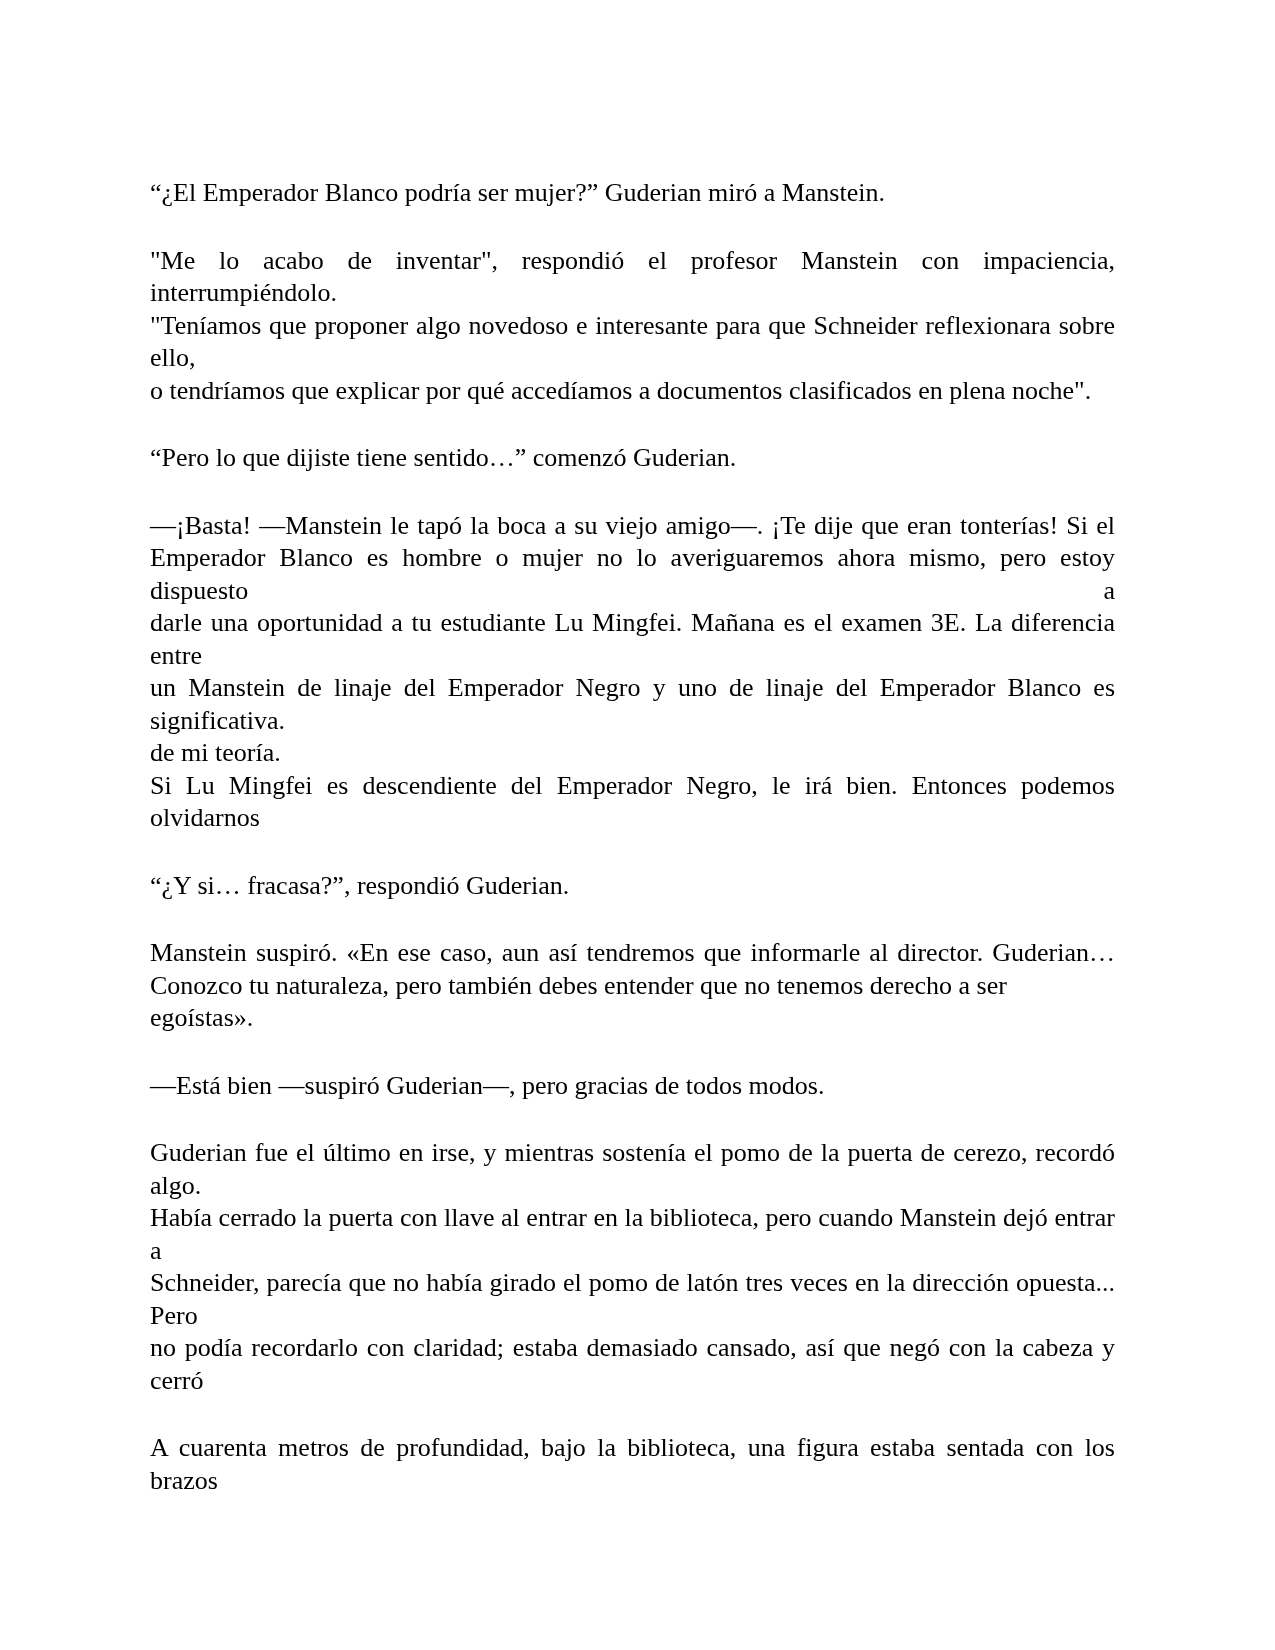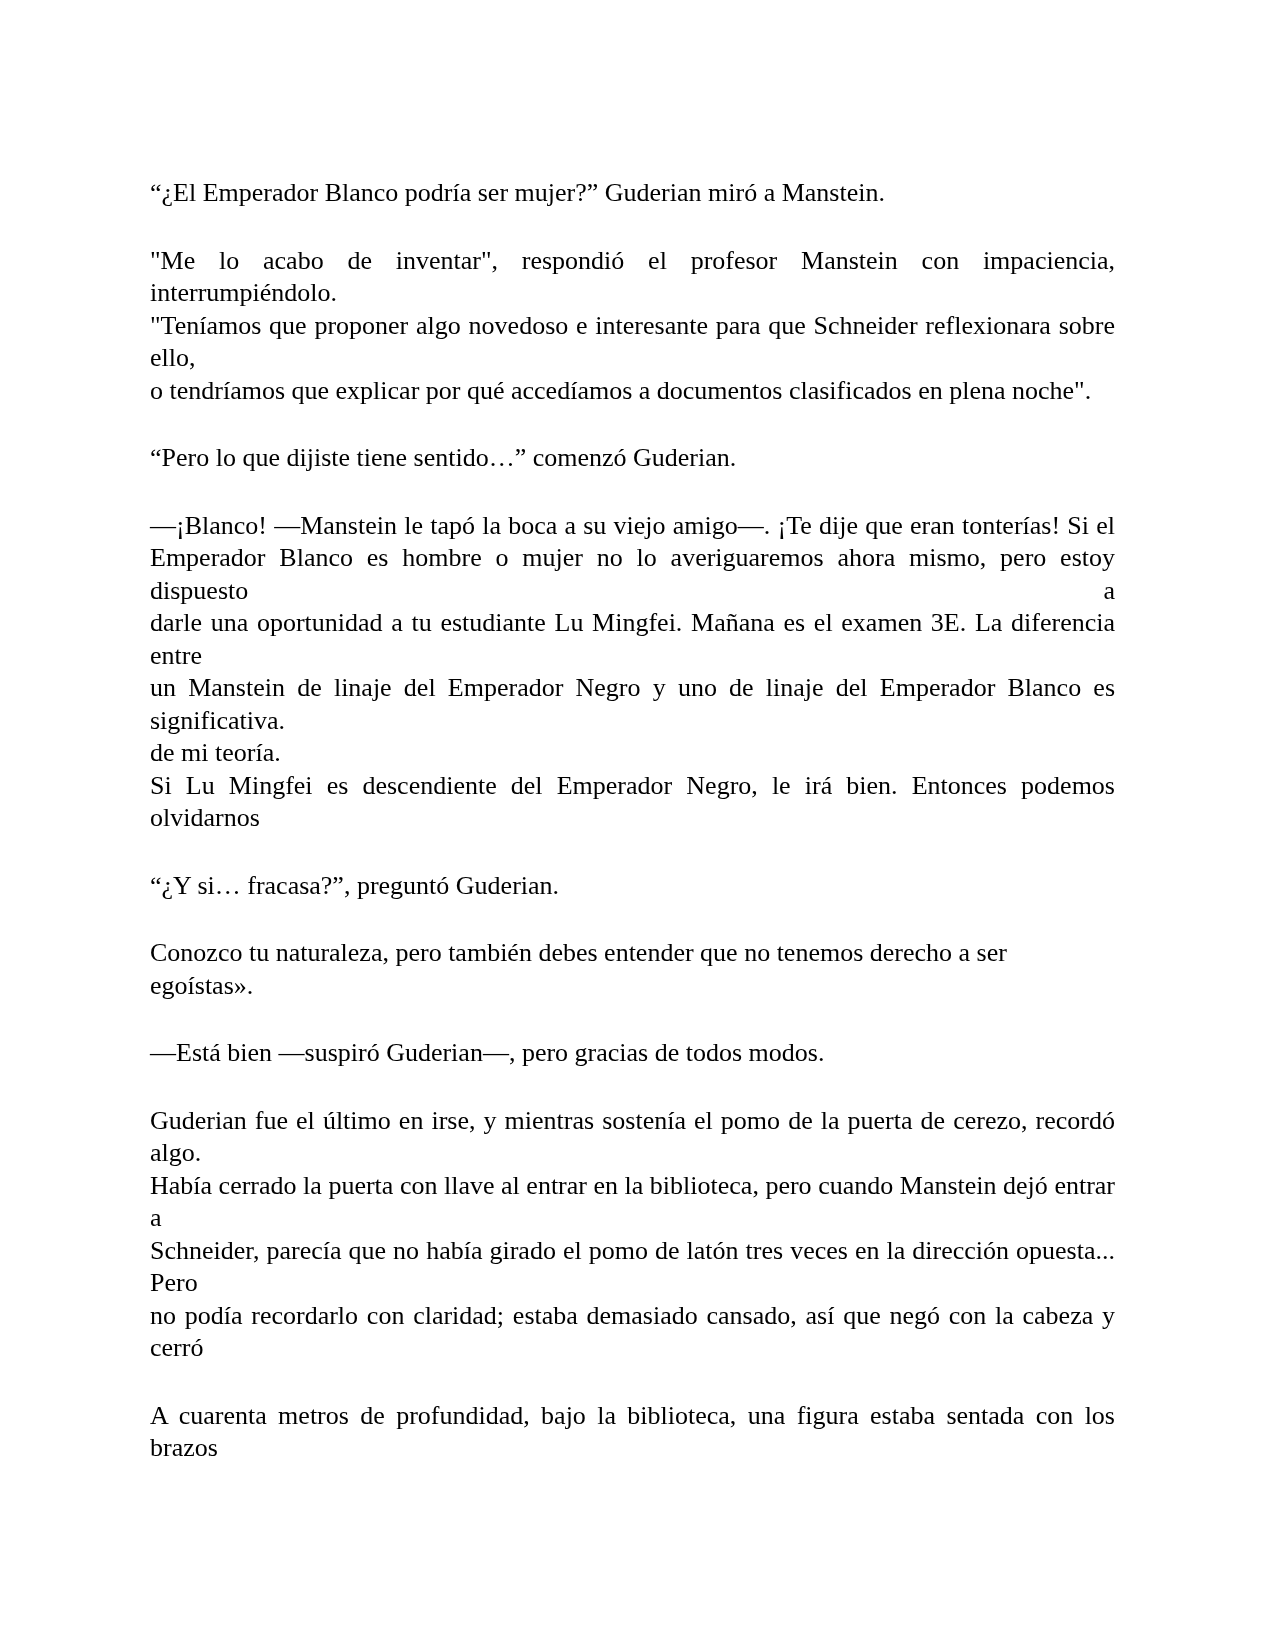--- a/index.html
+++ b/index.html
@@ -43,31 +43,32 @@
       </div>
       <div class="para">
         <div class="line just">"Me lo acabo de inventar", respondió el profesor Manstein con impaciencia, interrumpiéndolo.</div>
         <div class="line just">"Teníamos que proponer algo novedoso e interesante para que Schneider reflexionara sobre ello,</div>
         <div class="line">o tendríamos que explicar por qué accedíamos a documentos clasificados en plena noche".</div>
       </div>
       <div class="para">
         <div class="line">“Pero lo que dijiste tiene sentido…” comenzó Guderian.</div>
       </div>
       <div class="para">
-        <div class="line just">—¡Blanco! —Manstein le tapó la boca a su viejo amigo—. ¡Te dije que eran tonterías! Si el</div>
+        <div class="line just">—¡Basta! —Manstein le tapó la boca a su viejo amigo—. ¡Te dije que eran tonterías! Si el</div>
         <div class="line just">Emperador Blanco es hombre o mujer no lo averiguaremos ahora mismo, pero estoy dispuesto a</div>
         <div class="line just">darle una oportunidad a tu estudiante Lu Mingfei. Mañana es el examen 3E. La diferencia entre</div>
         <div class="line just">un Manstein de linaje del Emperador Negro y uno de linaje del Emperador Blanco es significativa.</div>
         <div class="line">de mi teoría.</div>
         <div class="line just">Si Lu Mingfei es descendiente del Emperador Negro, le irá bien. Entonces podemos olvidarnos</div>
       </div>
       <div class="para">
-        <div class="line">“¿Y si… fracasa?”, preguntó Guderian.</div>
+        <div class="line">“¿Y si… fracasa?”, respondió Guderian.</div>
       </div>
       <div class="para">
+        <div class="line just">Manstein suspiró. «En ese caso, aun así tendremos que informarle al director. Guderian…</div>
         <div class="line">Conozco tu naturaleza, pero también debes entender que no tenemos derecho a ser egoístas».</div>
       </div>
       <div class="para">
         <div class="line">—Está bien —suspiró Guderian—, pero gracias de todos modos.</div>
       </div>
       <div class="para">
         <div class="line just">Guderian fue el último en irse, y mientras sostenía el pomo de la puerta de cerezo, recordó algo.</div>
         <div class="line just">Había cerrado la puerta con llave al entrar en la biblioteca, pero cuando Manstein dejó entrar a</div>
         <div class="line just">Schneider, parecía que no había girado el pomo de latón tres veces en la dirección opuesta... Pero</div>
         <div class="line just">no podía recordarlo con claridad; estaba demasiado cansado, así que negó con la cabeza y cerró</div>

